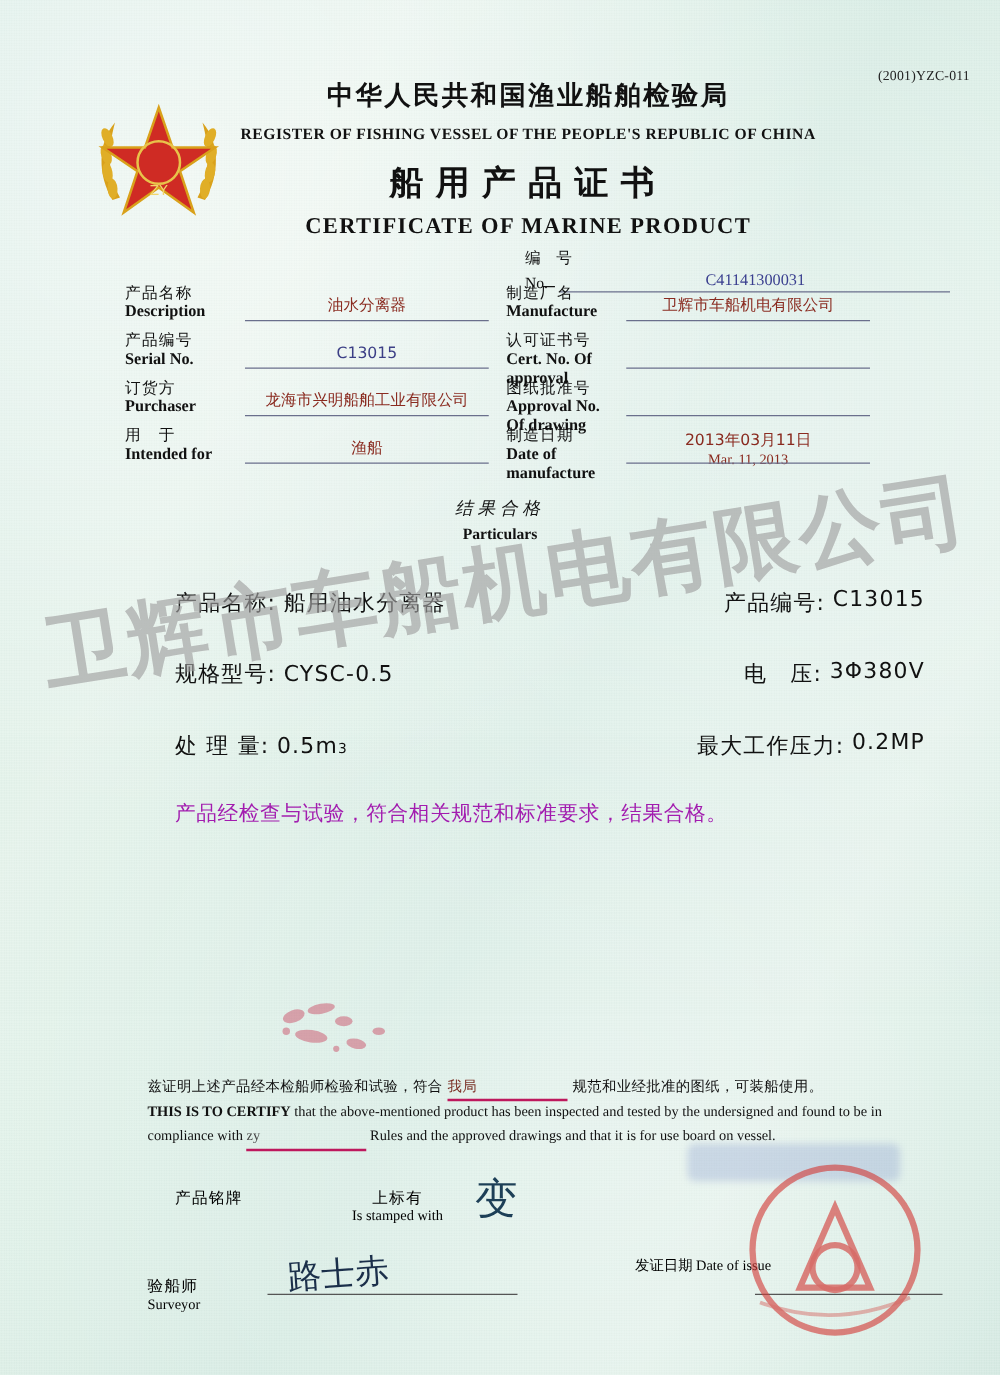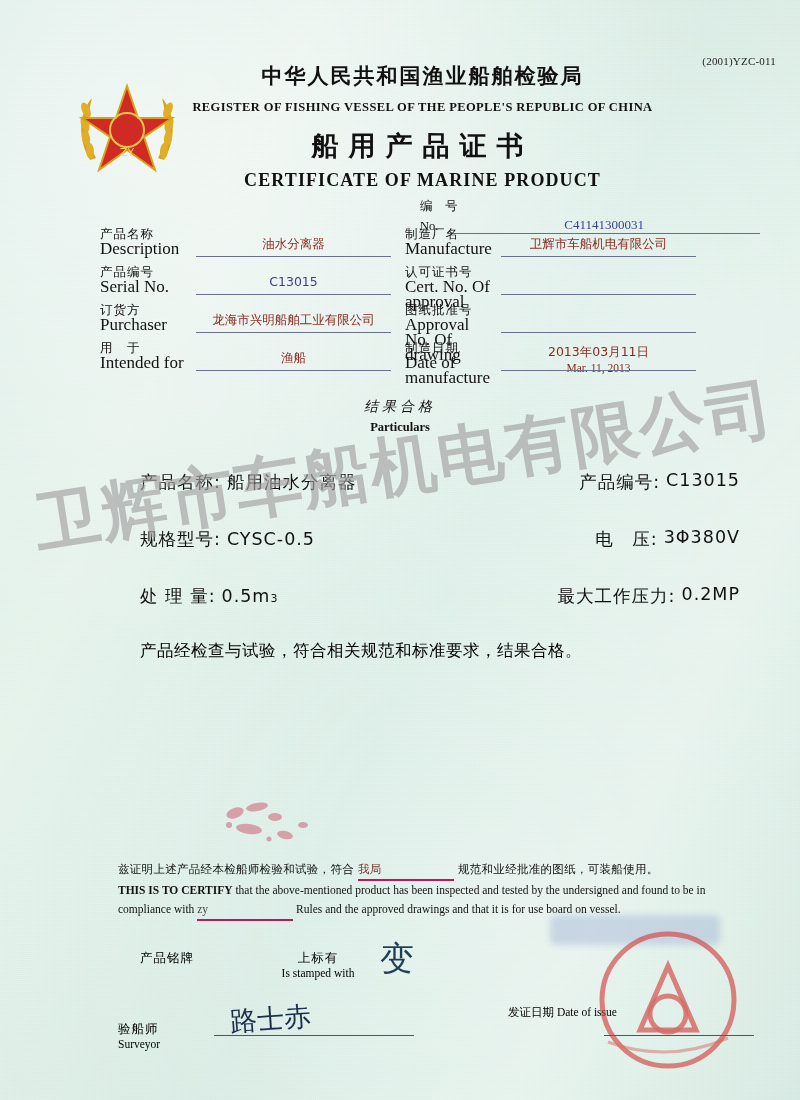--- a/index.html
+++ b/index.html
@@ -53,21 +53,21 @@
 
   
   .form{position:absolute;left:100px;top:228px;width:610px;}
   .frow{display:flex;height:38px;}
   .fcell{width:50%;position:relative;}
   .lbl{
     position:absolute;left:0;top:-2px;width:92px;
     font-size:12px;line-height:15px;color:#111;
   }
   .lbl .cn{font-family:"DejaVu Sans", sans-serif;font-size:12.5px;letter-spacing:1px;display:block;}
-  .lbl .en{display:block;font-size:17px;}
+  .lbl .en{display:block;font-size:13px;font-weight:bold;}
   .fline{
     position:absolute;left:96px;right:14px;top:28px;
     border-bottom:1px solid #6a6f8c;
   }
   .fval{
     position:absolute;left:96px;right:14px;top:8px;
     text-align:center;color:#8a2b20;font-size:12.5px;
     font-family:"DejaVu Sans", sans-serif;
     white-space:nowrap;overflow:hidden;
   }
@@ -87,21 +87,21 @@
   
   .spec{position:absolute;left:140px;right:60px;}
   .spec-row{display:flex;align-items:baseline;font-family:"DejaVu Sans", sans-serif;font-size:17.5px;color:#111;letter-spacing:1px;}
   .spec-row .k{white-space:nowrap;}
   .spec-row .v{margin-left:6px;white-space:nowrap;}
   .spec-row .right{margin-left:auto;display:flex;}
   .sup{font-size:11px;vertical-align:super;}
 
   .statement{
     position:absolute;left:140px;right:60px;top:640px;
-    font-family:"DejaVu Sans", sans-serif;font-size:16.5px;color:#000000;letter-spacing:.5px;
+    font-family:"DejaVu Sans", sans-serif;font-size:16.5px;color:#a21caf;letter-spacing:.5px;
   }
 
   
   .certify{position:absolute;left:118px;right:60px;top:860px;font-size:11.5px;color:#111;line-height:19px;}
   .certify .cn{font-family:"DejaVu Sans", sans-serif;font-size:11.5px;letter-spacing:.3px;}
   .certify b{font-weight:bold;}
   .ul{display:inline-block;border-bottom:2px solid #be185d;min-width:96px;text-align:left;color:#7a3026;font-family:"DejaVu Sans", sans-serif;}
   .ul.lat{color:#444;font-family:"Liberation Serif", serif;}
 
   

